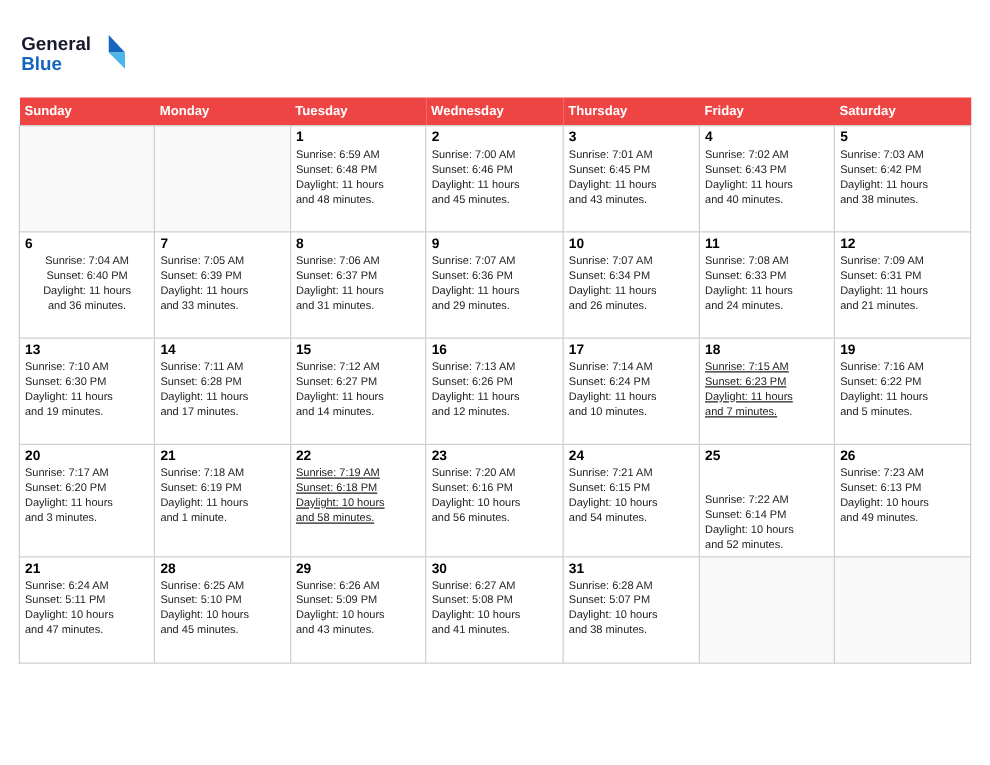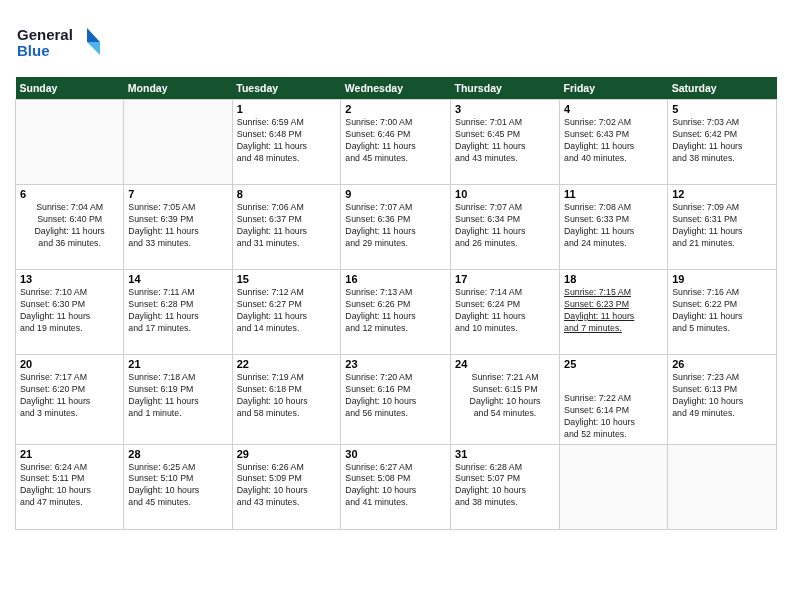--- a/index.html
+++ b/index.html
@@ -38,21 +38,21 @@
       font-size: 14px;
       color: #555;
       margin-top: 2px;
     }
     table {
       width: 100%;
       border-collapse: collapse;
       font-size: 9.5px;
     }
     th {
-      background-color: #14532d;
+      background-color: #ef4444;
       color: white;
       padding: 5px 4px;
       text-align: left;
       font-size: 10.5px;
       font-weight: bold;
     }
     td {
       border: 1px solid #d0d0d0;
       vertical-align: top;
       padding: 3px 4px;
@@ -268,35 +268,35 @@
           </td>
           <td>
             <span class="day-num">21</span>
             <div class="day-info" style="white-space: pre-line;">Sunrise: 7:18 AM
 Sunset: 6:19 PM
 Daylight: 11 hours
 and 1 minute.</div>
           </td>
           <td>
             <span class="day-num">22</span>
-            <div class="day-info" style="white-space: pre-line;">Sunrise: 7:19 AM
+            <div class="day-info" style="white-space: pre-line; text-decoration: underline;">Sunrise: 7:19 AM
 Sunset: 6:18 PM
 Daylight: 10 hours
 and 58 minutes.</div>
           </td>
           <td>
             <span class="day-num">23</span>
             <div class="day-info" style="white-space: pre-line;">Sunrise: 7:20 AM
 Sunset: 6:16 PM
 Daylight: 10 hours
 and 56 minutes.</div>
           </td>
           <td>
             <span class="day-num">24</span>
-            <div class="day-info" style="white-space: pre-line; text-align: center;">Sunrise: 7:21 AM
+            <div class="day-info" style="white-space: pre-line;">Sunrise: 7:21 AM
 Sunset: 6:15 PM
 Daylight: 10 hours
 and 54 minutes.</div>
           </td>
           <td>
             <span class="day-num">25</span>
             <div class="day-info" style="white-space: pre-line; margin-top: 23px;">Sunrise: 7:22 AM
 Sunset: 6:14 PM
 Daylight: 10 hours
 and 52 minutes.</div>

